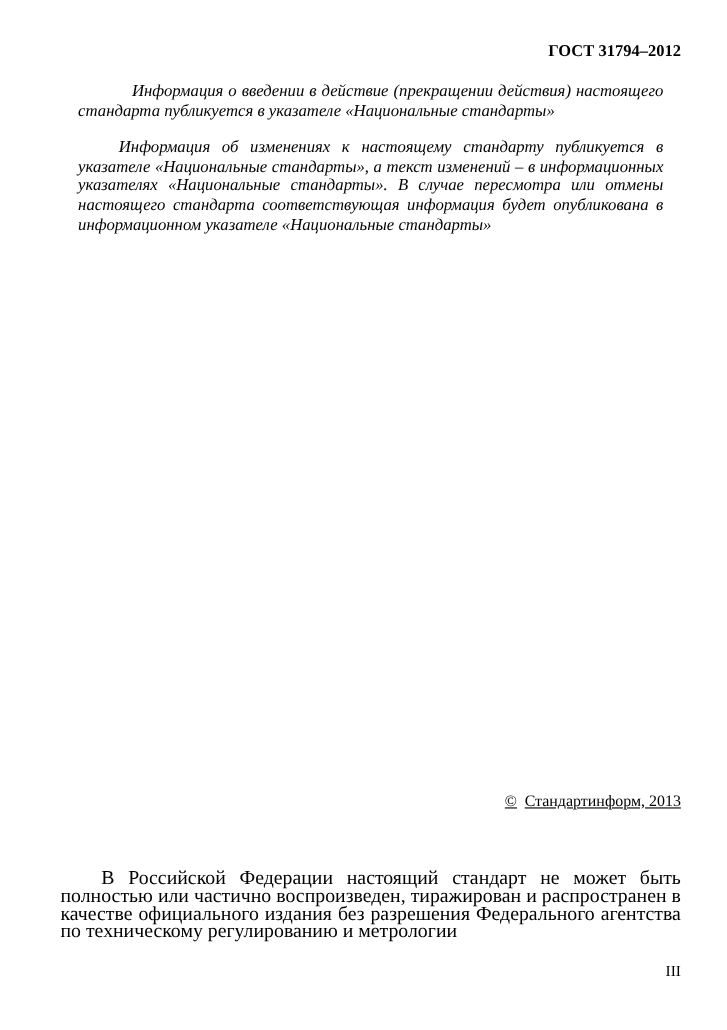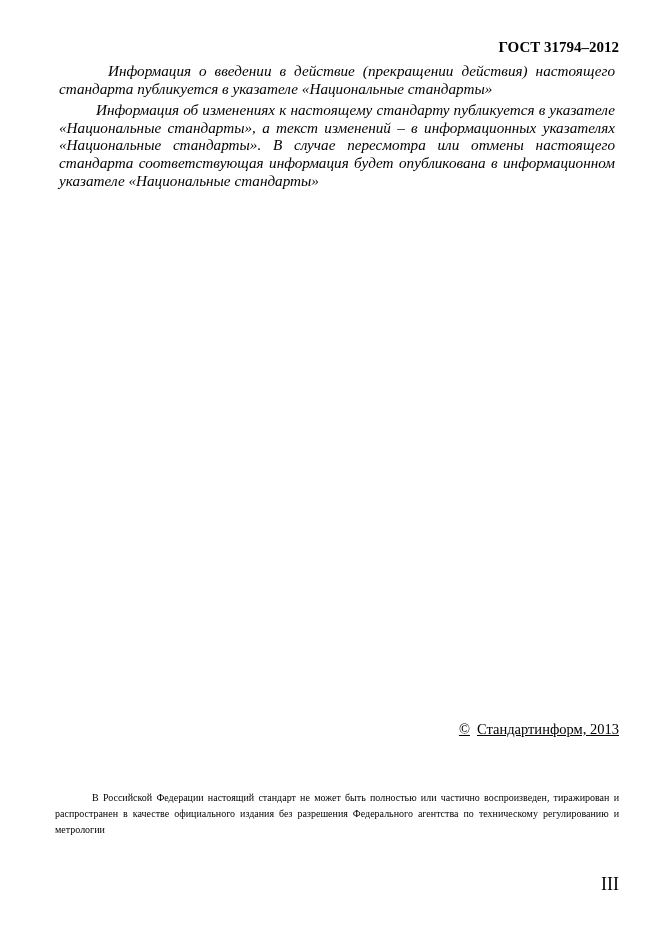--- a/index.html
+++ b/index.html
@@ -26,51 +26,51 @@
     .body-text {
       position: absolute;
       top: 58px;
       left: 55px;
       width: 564px;
       font-style: italic;
       font-size: 15.2px;
       line-height: 17.6px;
     }
     .body-text p {
-      margin: 4px;
+      margin: 16px;
       text-align: justify;
       text-align-last: left;
     }
     .body-text p.p1 { text-indent: 49px; }
     .body-text p.p2 { text-indent: 37px; }
     .copyright {
       position: absolute;
       top: 720px;
       right: 42px;
       font-size: 14.5px;
       line-height: 18px;
       text-decoration: underline;
     }
     .copyright .sym { margin-right: 7px; }
     .notice {
       position: absolute;
       top: 790px;
       left: 55px;
       width: 564px;
-      font-size: 10px;
+      font-size: 18px;
       line-height: 16px;
       text-align: justify;
       text-align-last: left;
       text-indent: 37px;
     }
     .page-num {
       position: absolute;
       top: 876px;
       right: 42px;
-      font-size: 18px;
+      font-size: 14px;
       line-height: 16px;
     }
   </style>
 </head>
 <body>
 
 <div class="header">ГОСТ 31794–2012</div>
 
 <div class="body-text">
   <p class="p1">Информация о введении в действие (прекращении действия) настоящего стандарта публикуется в указателе «Национальные стандарты»</p>

